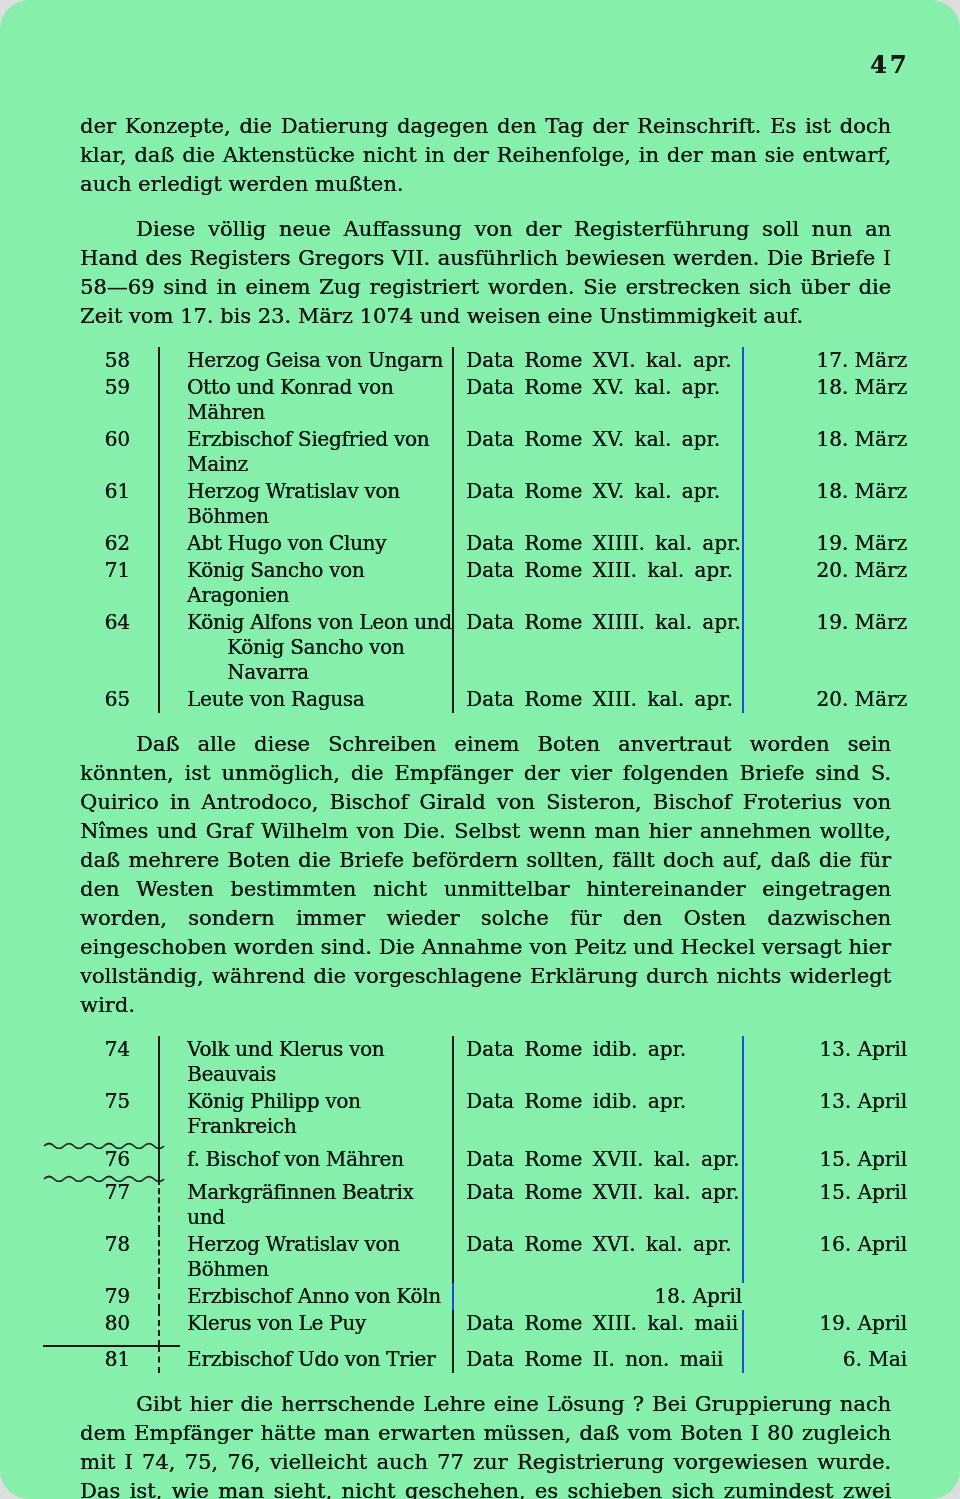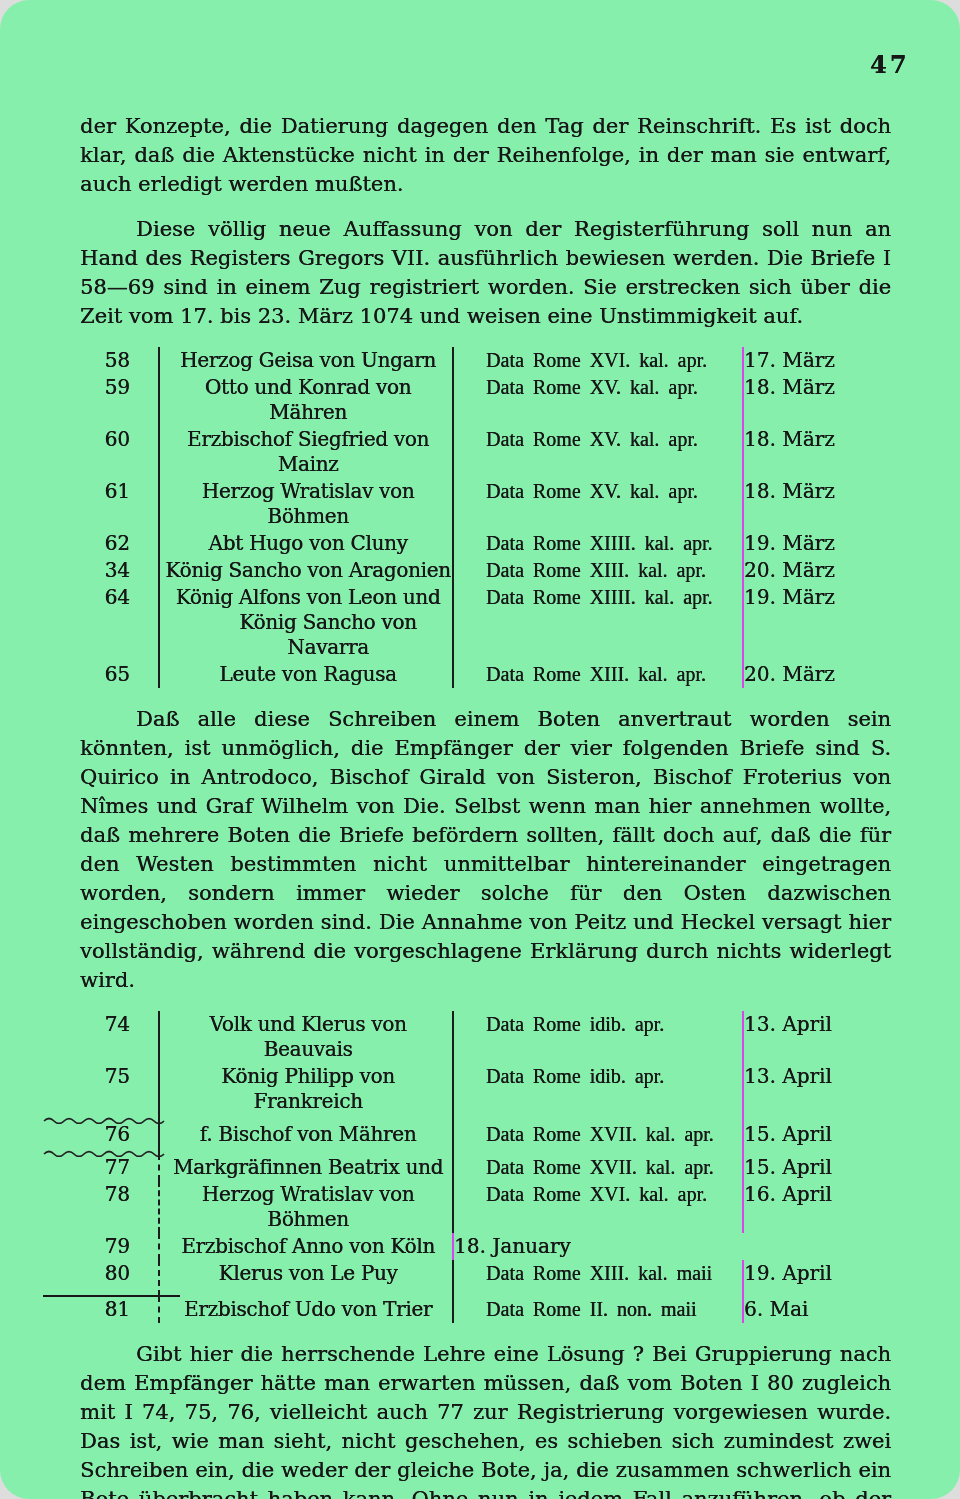--- a/index.html
+++ b/index.html
@@ -25,24 +25,24 @@
     hyphens:none;
   }
   .para.no-indent{text-indent:0;}
   .para + .reg-table{margin-top:11px;}
   .reg-table + .para{margin-top:17px;}
 
   .reg-table{font-size:20px;line-height:25px;}
   .trow{display:grid;grid-template-columns:94px 294px 290px 165px;}
   .cell{position:relative;padding-top:1px;padding-bottom:1px;}
   .cell.num{text-align:right;padding-right:28px;}
-  .cell.name{border-left:2px solid #1c1c1c;padding-left:4px;letter-spacing:-0.3px;text-align:center;}
+  .cell.name{border-left:2px solid #1c1c1c;padding-left:27px;letter-spacing:-0.3px;}
   .cell.name.dashed{border-left-style:dashed;}
-  .cell.data{border-left:2px solid #1c1c1c;padding-left:32px;word-spacing:4px;font-family:Liberation Serif, serif;}
-  .cell.date{border-left:2px solid #d946ef;text-align:left;}
+  .cell.data{border-left:2px solid #1c1c1c;padding-left:12px;word-spacing:4px;}
+  .cell.date{border-left:2px solid #1d4ed8;text-align:right;}
   .rline.cont{padding-left:40px;}
   .wavy{position:absolute;left:-21px;bottom:-3px;}
   .hline{position:absolute;left:-21px;bottom:-1px;width:137px;border-top:2px solid #161616;}
   .trow.mark-wavy .cell{padding-bottom:7px;}
   .trow.mark-line .cell{padding-bottom:10px;}
 </style>
 </head>
 <body>
 
 <div class="page">
@@ -85,21 +85,21 @@
         </div>
         <div class="trow">
           <div class="cell num">62</div>
           <div class="cell name">
             <div class="rline">Abt Hugo von Cluny</div>
           </div>
           <div class="cell data">Data Rome XIIII. kal. apr.</div>
           <div class="cell date">19. März</div>
         </div>
         <div class="trow">
-          <div class="cell num">34</div>
+          <div class="cell num">71</div>
           <div class="cell name">
             <div class="rline">König Sancho von Aragonien</div>
           </div>
           <div class="cell data">Data Rome XIII. kal. apr.</div>
           <div class="cell date">20. März</div>
         </div>
         <div class="trow">
           <div class="cell num">64</div>
           <div class="cell name">
             <div class="rline">König Alfons von Leon und</div>
@@ -161,21 +161,21 @@
             <div class="rline">Herzog Wratislav von Böhmen</div>
           </div>
           <div class="cell data">Data Rome XVI. kal. apr.</div>
           <div class="cell date">16. April</div>
         </div>
         <div class="trow">
           <div class="cell num">79</div>
           <div class="cell name dashed">
             <div class="rline">Erzbischof Anno von Köln</div>
           </div>
-          <div class="cell date">18. January</div>
+          <div class="cell date">18. April</div>
         </div>
         <div class="trow mark-line">
           <div class="cell num">80<div class="hline"></div></div>
           <div class="cell name dashed">
             <div class="rline">Klerus von Le Puy</div>
           </div>
           <div class="cell data">Data Rome XIII. kal. maii</div>
           <div class="cell date">19. April</div>
         </div>
         <div class="trow">

